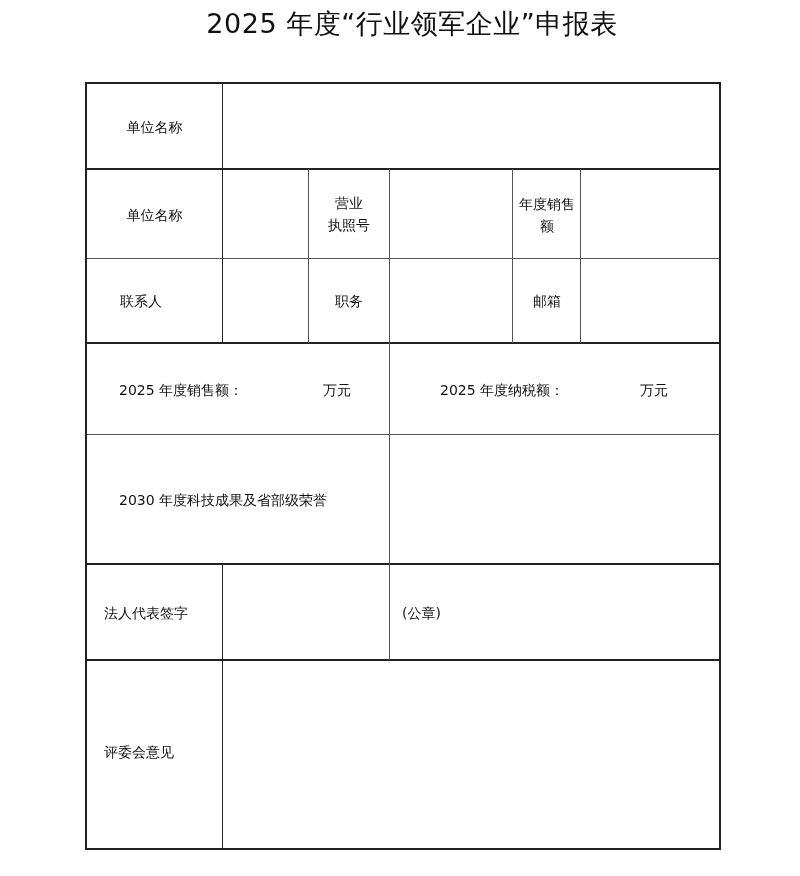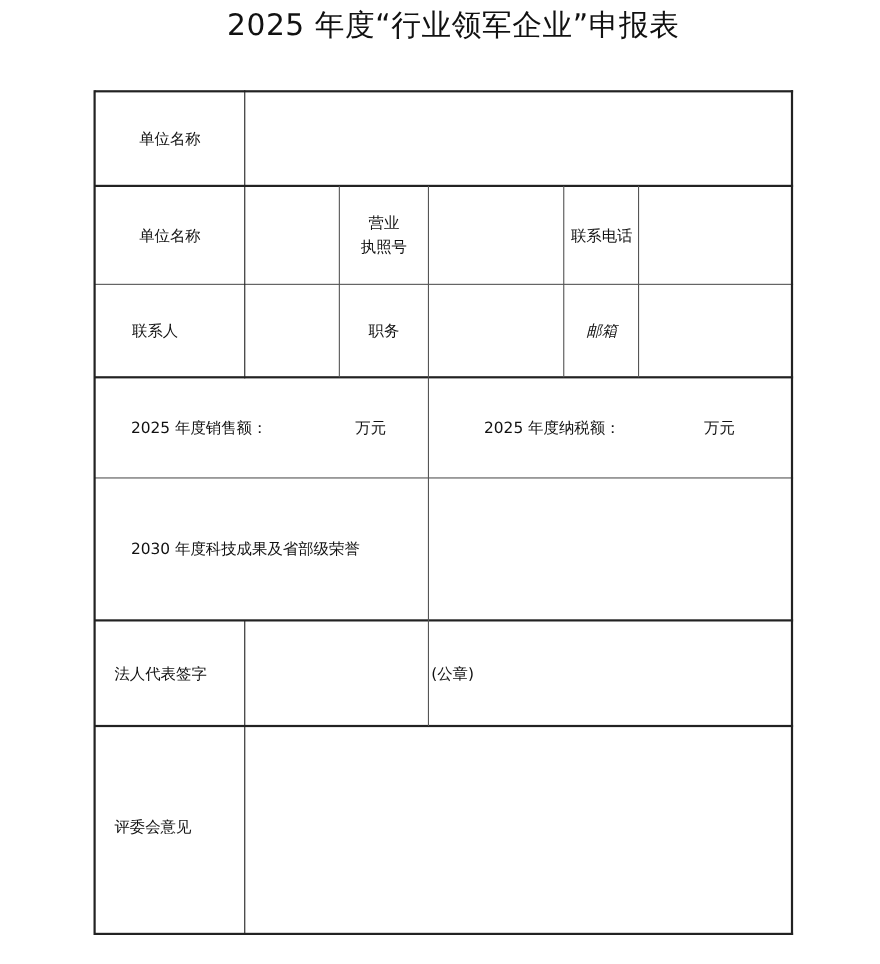--- a/index.html
+++ b/index.html
@@ -44,28 +44,28 @@
   <div class="cell center" style="left:86px;top:84px;width:137px;height:85px;">单位名称</div>
   <div class="cell input-area" style="left:223px;top:84px;width:497px;height:85px;"></div>
 
   <div class="cell center" style="left:86px;top:170px;width:137px;height:89px;">单位名称</div>
   <div class="cell input-area" style="left:223px;top:170px;width:86px;height:89px;"></div>
   <div class="cell center" style="left:309px;top:170px;width:80px;height:89px;flex-direction:column;justify-content:center;font-family:Liberation Mono, monospace;">
     <span>营业</span>
     <span>执照号</span>
   </div>
   <div class="cell input-area" style="left:390px;top:170px;width:123px;height:89px;"></div>
-  <div class="cell center" style="left:513px;top:170px;width:68px;height:89px;">联系电话</div>
+  <div class="cell center" style="left:513px;top:170px;width:68px;height:89px;">年度销售额</div>
   <div class="cell input-area" style="left:581px;top:170px;width:139px;height:89px;"></div>
 
   <div class="cell center" style="left:86px;top:259px;width:110px;height:84px;">联系人</div>
   <div class="cell input-area" style="left:223px;top:259px;width:86px;height:84px;"></div>
   <div class="cell center" style="left:309px;top:259px;width:80px;height:84px;">职务</div>
   <div class="cell input-area" style="left:390px;top:259px;width:123px;height:84px;"></div>
-  <div class="cell center" style="left:513px;top:259px;width:68px;height:84px;font-style:italic;">邮箱</div>
+  <div class="cell center" style="left:513px;top:259px;width:68px;height:84px;">邮箱</div>
   <div class="cell input-area" style="left:581px;top:259px;width:139px;height:84px;"></div>
 
   <div class="cell input-area" style="left:86px;top:344px;width:303px;height:91px;padding-left:16px;">
     <span style="position:absolute;left:33px;">2025 年度销售额：</span>
     <span style="position:absolute;left:237px;">万元</span>
   </div>
   <div class="cell input-area" style="left:390px;top:344px;width:330px;height:91px;">
     <span style="position:absolute;left:50px;">2025 年度纳税额：</span>
     <span style="position:absolute;left:250px;">万元</span>
   </div>
@@ -73,20 +73,20 @@
   <div class="cell" style="left:86px;top:435px;width:303px;height:129px;">
     <span style="position:absolute;left:33px;">2030 年度科技成果及省部级荣誉</span>
   </div>
   <div class="cell input-area" style="left:390px;top:435px;width:330px;height:129px;"></div>
 
   <div class="cell" style="left:86px;top:565px;width:141px;height:95px;">
     <span style="position:absolute;left:18px;">法人代表签字</span>
   </div>
   <div class="cell input-area" style="left:223px;top:565px;width:166px;height:95px;"></div>
   <div class="cell input-area" style="left:390px;top:565px;width:330px;height:95px;">
-    <span style="position:absolute;left:2px;">(公章)</span>
+    <span style="position:absolute;left:12px;">(公章)</span>
   </div>
 
   <div class="cell" style="left:86px;top:661px;width:137px;height:182px;">
     <span style="position:absolute;left:18px;">评委会意见</span>
   </div>
   <div class="cell input-area" style="left:223px;top:661px;width:497px;height:188px;"></div>
 </div>
 
 </body></html>

